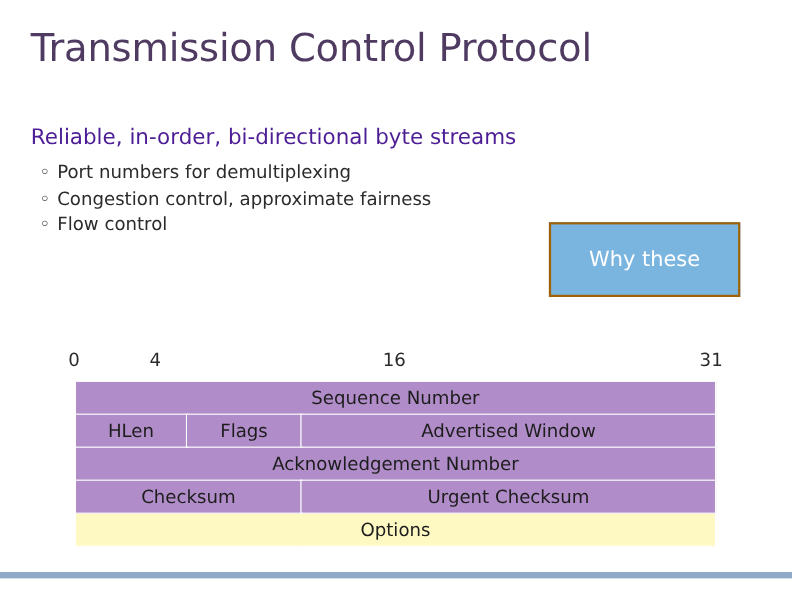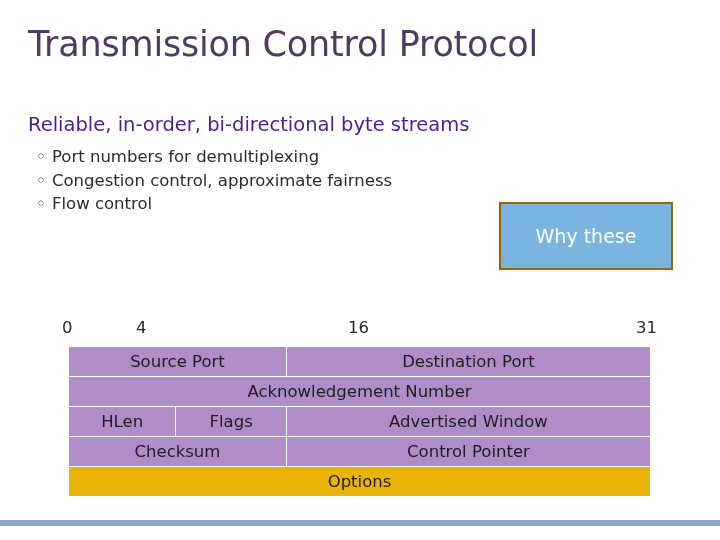--- a/index.html
+++ b/index.html
@@ -97,21 +97,21 @@
   .tcp-table td {
     background: #b08cc8;
     border: 1px solid #ffffff;
     color: #1d1d1d;
     font-size: 16.5px;
     text-align: center;
     height: 29px;
     padding: 0;
   }
   .tcp-table td.green {
-    background: #eab308;
+    background: #fef9c3;
   }
   .footer-bar {
     position: absolute;
     left: 0;
     top: 520px;
     width: 720px;
     height: 6px;
     background: #8fa9c7;
   }
   .footer-bar2 {
@@ -160,35 +160,34 @@
 
   <div class="ruler">
     <span style="left:62px">0</span>
     <span style="left:136px">4</span>
     <span style="left:348px">16</span>
     <span style="left:636px">31</span>
   </div>
 
   <table class="tcp-table">
     <tbody>
-        <tr>
-      <td colspan="16">Source Port</td>
-      <td colspan="16">Destination Port</td>
-    </tr>
     <tr>
-      <td colspan="32">Acknowledgement Number</td>
+      <td colspan="32">Sequence Number</td>
     </tr>
     <tr>
       <td colspan="4">HLen</td>
       <td colspan="12">Flags</td>
       <td colspan="16">Advertised Window</td>
     </tr>
     <tr>
+      <td colspan="32">Acknowledgement Number</td>
+    </tr>
+    <tr>
       <td colspan="16">Checksum</td>
-      <td colspan="16">Control Pointer</td>
+      <td colspan="16">Urgent Checksum</td>
     </tr>
     <tr>
       <td colspan="32" class="green">Options</td>
     </tr>
   </tbody>
     </table>
 
   <div class="footer-bar"></div>
   <div class="footer-bar2"></div>
   <div class="slide-number">30</div>

